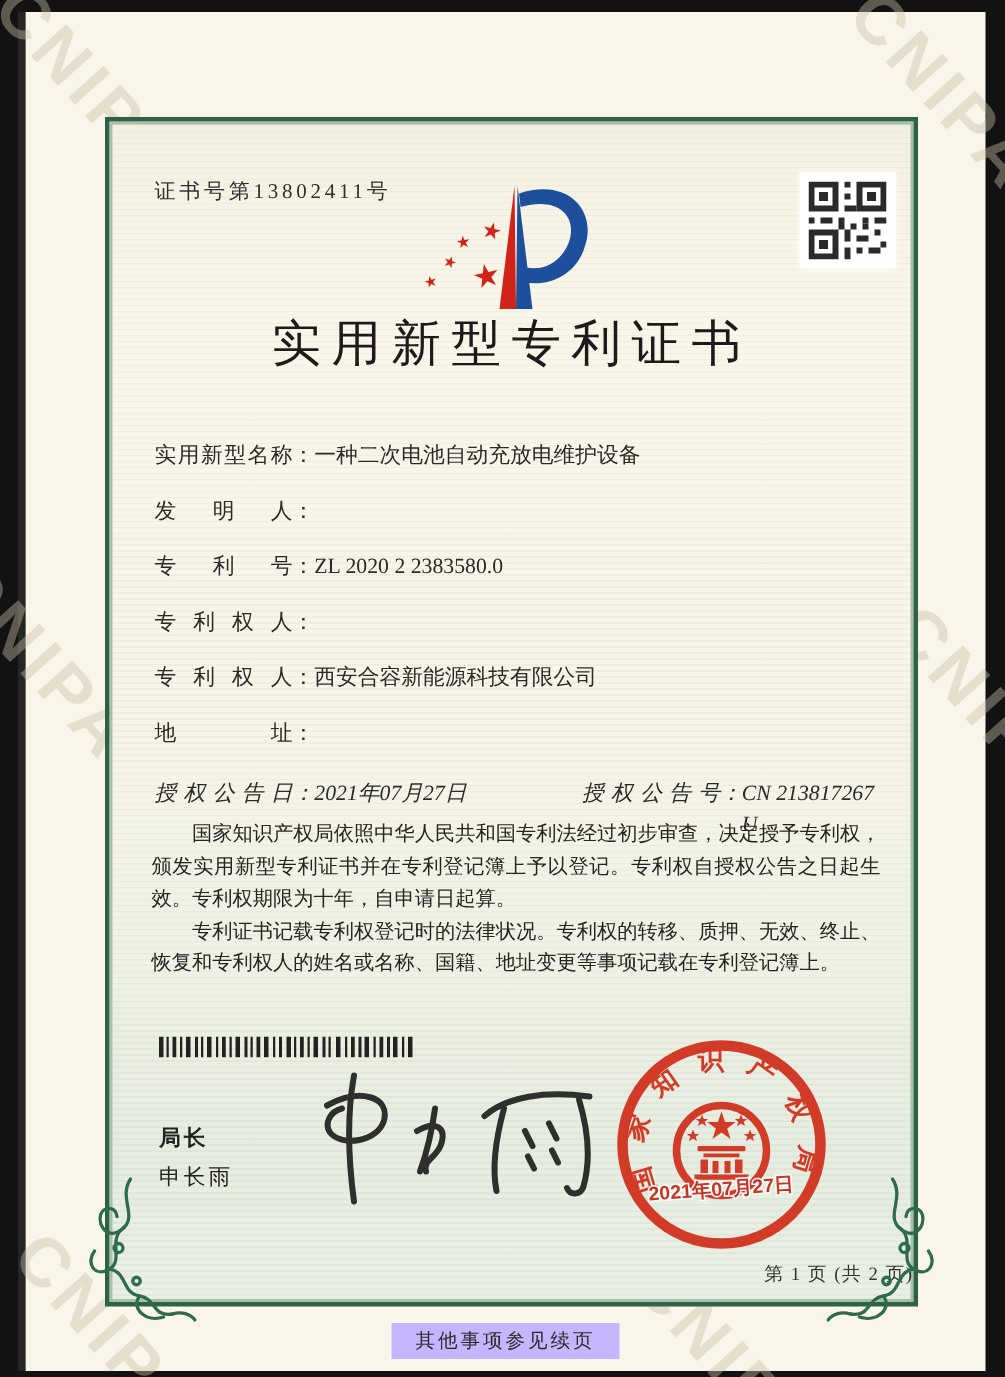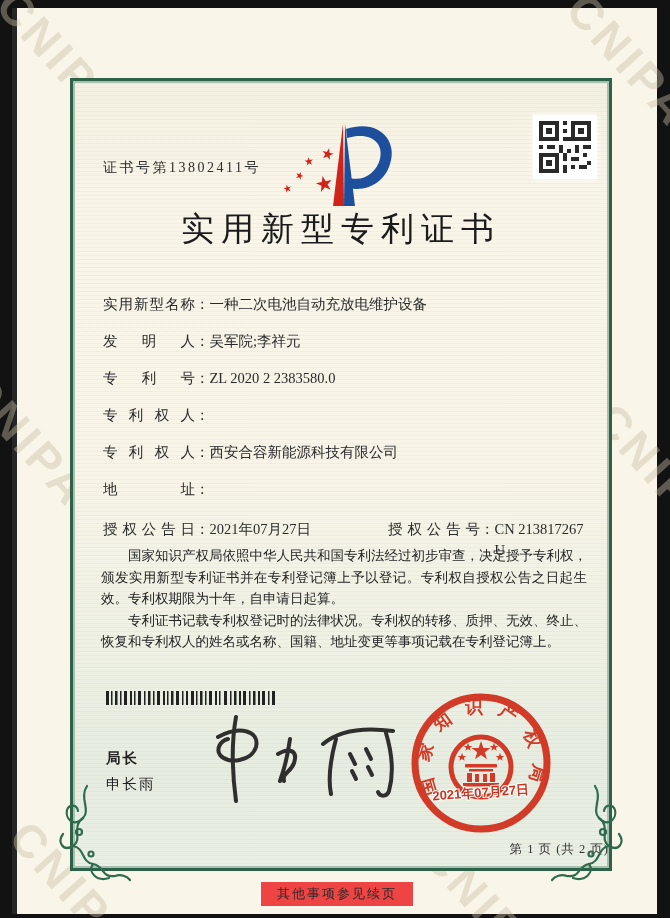--- a/index.html
+++ b/index.html
@@ -21,21 +21,21 @@
   .wm-7{left:55px;top:880px;}
   .wm-8{left:468px;top:898px;}
 
   
   .frame{position:absolute;left:53px;top:70px;width:542px;height:793px;box-sizing:border-box;
          border:3px solid #2e6247;box-shadow:inset 0 0 0 2px #a7bfae;
          background:
            repeating-linear-gradient(0deg, rgba(96,130,104,0.055) 0 1px, rgba(0,0,0,0) 1px 4px),
            linear-gradient(180deg,#f4f0e1 0%,#f9f5e9 16%,#f8f4e8 50%,#eef1e4 72%,#e6ece0 88%,#eaefe4 100%);}
 
-  .cert-no{position:absolute;left:30px;top:38px;font-size:14px;color:#2f2f2f;letter-spacing:2.5px;margin-top:40px;}
+  .cert-no{position:absolute;left:30px;top:38px;font-size:14px;color:#2f2f2f;letter-spacing:2.5px;}
 
   
   .qr-wrap{position:absolute;left:460px;top:34px;width:64px;height:64px;background:#ffffff;
            display:flex;align-items:center;justify-content:center;box-shadow:0 0 6px #fff;}
 
   
   .logo{position:absolute;left:198px;top:30px;width:145px;height:98px;}
   .logo .star{position:absolute;color:#d0241b;line-height:1;font-family:"DejaVu Sans",sans-serif;}
 
   .title{position:absolute;left:0;top:126px;width:100%;text-align:center;font-size:33px;
@@ -63,21 +63,21 @@
   .seal{position:absolute;left:333px;top:606px;opacity:.94;}
 
   .page-indicator{position:absolute;left:0;top:760px;width:100%;text-align:right;
                   font-size:12.5px;color:#333;letter-spacing:1px;}
 
   .ornament{position:absolute;width:74px;height:100px;}
   .orn-left{left:-16px;bottom:-16px;}
   .orn-right{right:-16px;bottom:-16px;transform:scaleX(-1);}
 
   .continuation{position:absolute;left:50%;top:874px;transform:translateX(-50%);
-                background:#ef4444;padding:3px 16px;font-size:13px;color:#2b2b2b;
+                background:#c4b5fd;padding:3px 16px;font-size:13px;color:#2b2b2b;
                 letter-spacing:2px;box-shadow:0 0 4px rgba(255,255,255,.8);}
 </style>
 </head>
 <body>
 
 <div class="page">
   <div class="paper">
 
     <div class="wm wm-1">CNIPA</div>
     <div class="wm wm-2">CNIPA</div>
@@ -145,42 +145,41 @@
       <div class="title">实用新型专利证书</div>
 
       <div class="frow r1">
         <span class="f-label">实用新型名称</span>
           <span class="f-colon">：</span>
           <span class="f-value">一种二次电池自动充放电维护设备</span>
       </div>
       <div class="frow r2">
         <span class="f-label">发明人</span>
           <span class="f-colon">：</span>
-          <span class="f-value">吴军院;李祥元</span>
       </div>
       <div class="frow r3">
         <span class="f-label">专利号</span>
           <span class="f-colon">：</span>
           <span class="f-value">ZL 2020 2 2383580.0</span>
       </div>
       <div class="frow r4">
         <span class="f-label">专利权人</span>
           <span class="f-colon">：</span>
       </div>
       <div class="frow r5">
         <span class="f-label">专利权人</span>
           <span class="f-colon">：</span>
           <span class="f-value">西安合容新能源科技有限公司</span>
       </div>
       <div class="frow r6">
         <span class="f-label">地址</span>
           <span class="f-colon">：</span>
       </div>
 
-      <div class="frow rgrant" style="position:absolute;">
+      <div class="frow rgrant" style="position:absolute;font-style:italic;">
         <span class="f-label">授权公告日</span>
           <span class="f-colon">：</span>
           <span>2021年07月27日</span>
         <span class="grant2">
           <span class="f-label">授权公告号</span>
             <span class="f-colon">：</span>
             <span>CN 213817267 U</span>
         </span>
       </div>
 

